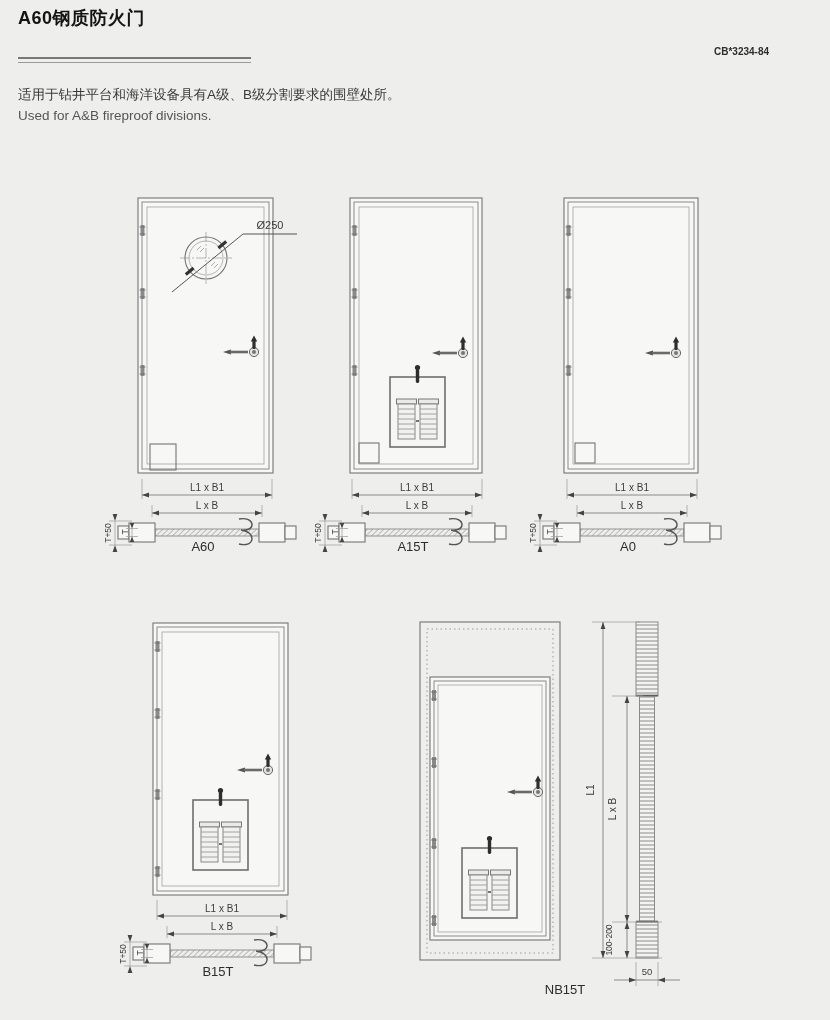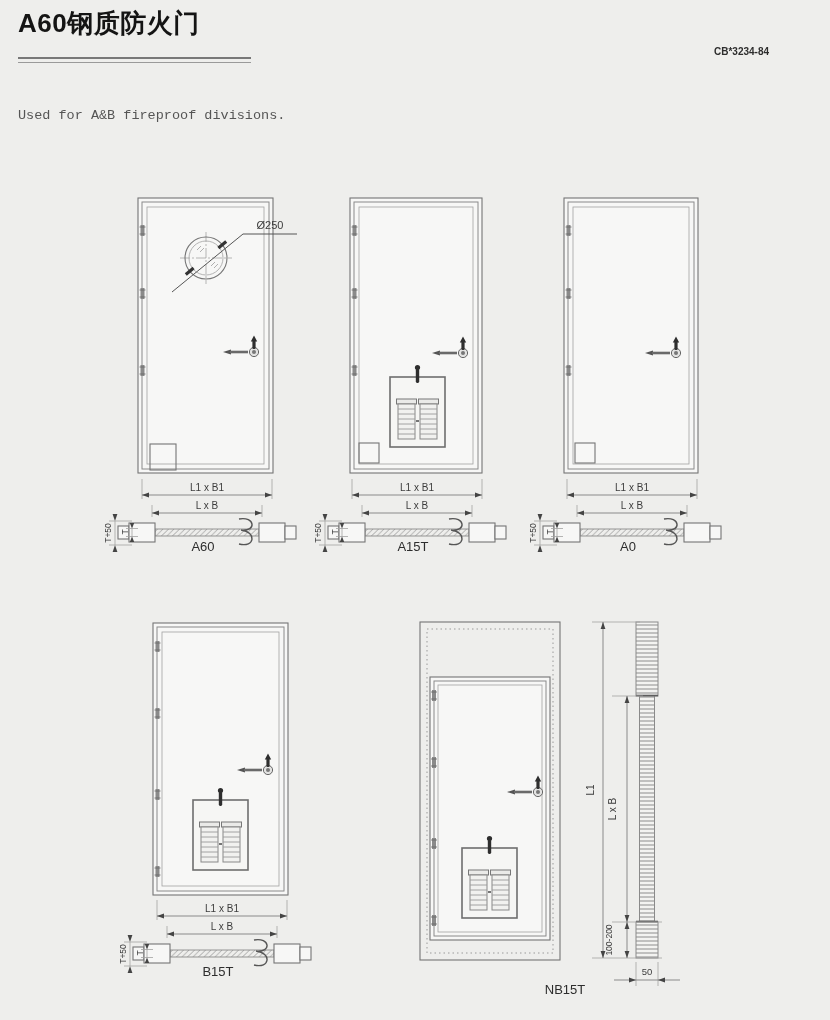--- a/index.html
+++ b/index.html
@@ -1,46 +1,47 @@
 <!DOCTYPE html>
 <html><head>
 <meta charset="utf-8">
 <style>
   html,body{margin:0;padding:0;background:#d8d8d6;}
   .page{
     position:relative;width:830px;height:1020px;margin:0 auto;
     background:#eeeeec;overflow:hidden;
     font-family:"Liberation Sans",sans-serif;color:#3f3f3f;
   }
-  .hdr-zh{position:absolute;left:18px;top:6px;font-size:26px;font-weight:bold;color:#141414;letter-spacing:.5px;}
+  .hdr-zh{position:absolute;left:18px;top:6px;font-size:18px;font-weight:bold;color:#141414;letter-spacing:.5px;}
   .hdr-en{position:absolute;left:18px;top:34px;font-size:17px;font-weight:bold;color:#141414;}
   .hdr-rule{position:absolute;left:18px;top:57px;width:233px;height:3px;border-top:2px solid #787878;border-bottom:1px solid #9a9a9a;}
   .hdr-code{position:absolute;left:714px;top:46px;font-size:10px;color:#2e2e2e;font-weight:bold;}
   .desc-zh{position:absolute;left:18px;top:86px;font-size:13.5px;color:#3a3a3a;}
-  .desc-en{position:absolute;left:18px;top:108px;font-size:13.5px;color:#555;font-family:Liberation Mono, monospace;}
+  .desc-en{position:absolute;left:18px;top:108px;font-size:13.5px;color:#555;}
   svg{position:absolute;left:0;top:0;}
   svg text{font-family:"Liberation Sans",sans-serif;fill:#3f3f3f;}
   .ln{stroke:#8a8a8a;fill:none;stroke-width:1;}
   .ln2{stroke:#757575;fill:none;stroke-width:1.1;}
   .thin{stroke:#a2a2a2;fill:none;stroke-width:.8;}
   .dk{stroke:#555;fill:none;stroke-width:1;}
   .fillF{fill:#f7f7f6;}
   .arr{fill:#444;stroke:none;}
   .dimt{font-size:10px;text-anchor:middle;fill:#3c3c3c;}
   .dimr{font-size:8.5px;text-anchor:middle;fill:#3c3c3c;}
   .lbl{font-size:13px;text-anchor:middle;fill:#2d2d2d;}
 </style>
 </head>
 <body>
 
 <div class="page">
 
   <div class="hdr-zh">A60钢质防火门</div>
   <div class="hdr-rule"></div>
   <div class="hdr-code">CB*3234-84</div>
+  <div class="desc-zh">适用于钻井平台和海洋设备具有A级、B级分割要求的围壁处所。</div>
   <div class="desc-en">Used for A&amp;B fireproof divisions.</div>
 
   <svg width="830" height="1020" viewBox="0 0 830 1020">
     <defs>
       <pattern id="hd" patternUnits="userSpaceOnUse" width="5.5" height="5.5">
         <path d="M-1,6.5 L6.5,-1" stroke="#9b9b9b" stroke-width="0.9"></path>
       </pattern>
       <pattern id="hh" patternUnits="userSpaceOnUse" width="4" height="4">
         <rect width="4" height="4" fill="#f3f3f1"></rect>
         <line x1="0" y1="1" x2="4" y2="1" stroke="#8d8d8d" stroke-width="1"></line>

